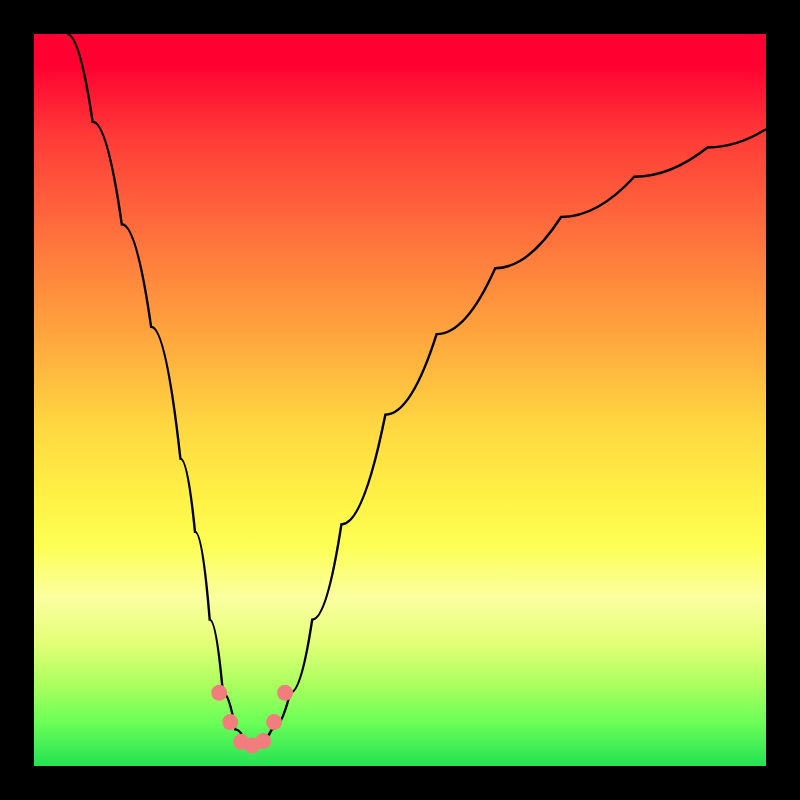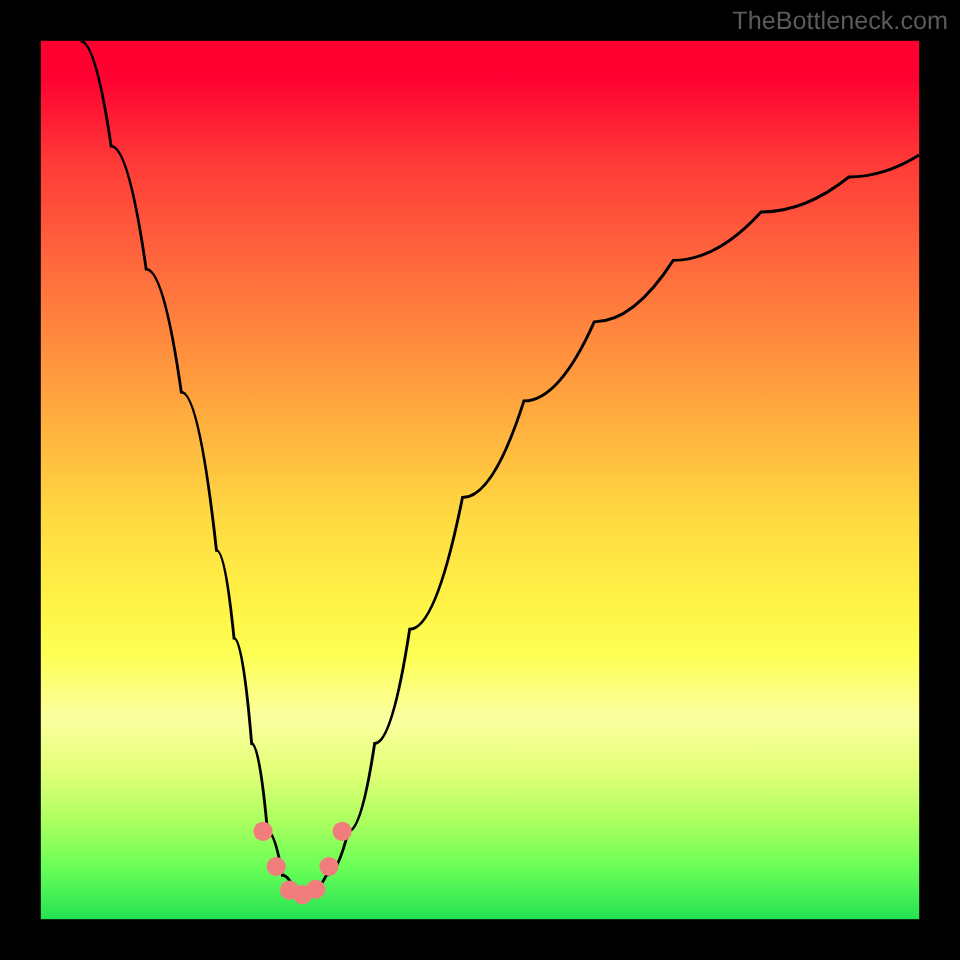--- a/index.html
+++ b/index.html
@@ -39,14 +39,13 @@
         <circle cx="185.2" cy="658.8" r="8" fill="#f27d7d"></circle>
         <circle cx="196.2" cy="688.1" r="8" fill="#f27d7d"></circle>
         <circle cx="207.2" cy="707.8" r="8" fill="#f27d7d"></circle>
         <circle cx="218.1" cy="711.5" r="8" fill="#f27d7d"></circle>
         <circle cx="229.1" cy="707.1" r="8" fill="#f27d7d"></circle>
         <circle cx="240.1" cy="688.1" r="8" fill="#f27d7d"></circle>
         <circle cx="251.1" cy="658.8" r="8" fill="#f27d7d"></circle>
       </g>
   </svg>
 
-  <div class="watermark">TheBottleneck.com</div>
 </div>
 
 </body></html>

